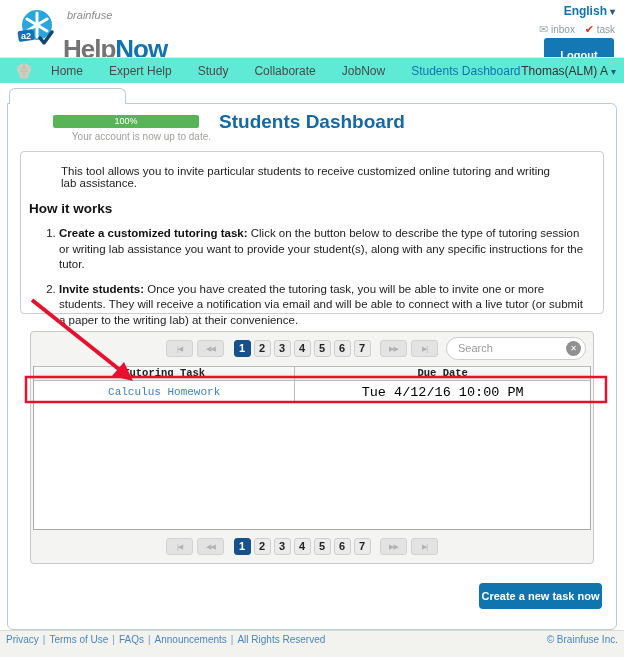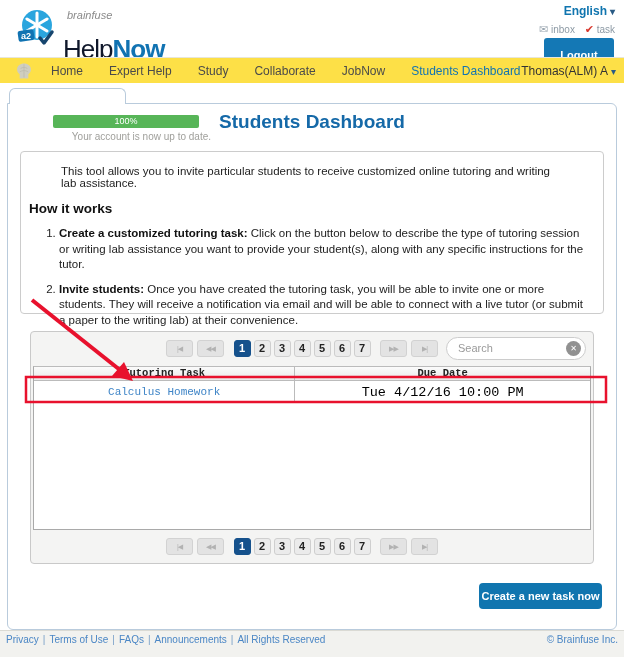--- a/index.html
+++ b/index.html
@@ -7,34 +7,34 @@
   body {
     font-family: "Liberation Sans", sans-serif;
     background:#ffffff; color:#222; overflow:hidden; position:relative;
   }
   
   .topbar { position:absolute; left:0; top:0; width:624px; height:57px; background:#fff; }
   .logo { position:absolute; left:16px; top:7px; display:flex; align-items:flex-start; cursor:pointer; }
   .wordmark { margin-left:5px; line-height:1; }
   .brand-top { font-style:italic; color:#8a8a8a; font-size:11px; margin:3px 0 15px 4px; }
   .brand-main { font-size:26px; letter-spacing:-1px; }
-  .brand-help { color:#0f172a; font-weight:400; }
+  .brand-help { color:#737373; font-weight:700; }
   .brand-now { color:#1173b2; font-weight:bold; }
   .lang { position:absolute; right:9px; top:4px; font-size:12px; font-weight:bold; color:#1075af; cursor:pointer; }
   .lang .caret, .user .caret { font-size:10px; color:#2a5b85; margin-left:3px; }
   .quickrow { position:absolute; right:9px; top:23px; font-size:10px; color:#8d9aa5; }
   .quickrow .env { color:#9aa6b0; font-size:11px; }
   .quickrow .chk { color:#d8372c; font-size:11px; margin-left:7px; }
   .logout {
     position:absolute; right:10px; top:38px; width:70px; height:33px;
     background:#1478b5; color:#fff; border:none; border-radius:3px;
     font-family:inherit; font-size:11px; font-weight:bold; cursor:pointer; line-height:16px;
   }
   
-  .navbar { position:absolute; left:0; top:57px; width:624px; height:26px; background:#fde047; border-top:1px solid #e7e6da; }
+  .navbar { position:absolute; left:0; top:57px; width:624px; height:26px; background:#5eead4; border-top:1px solid #e7e6da; }
   .brain { position:absolute; left:14px; top:3px; width:20px; height:20px; }
   .nav-items { position:absolute; left:38px; top:0; height:26px; display:flex; align-items:center; }
   .nav-item { font-size:12px; color:#4a4a4a; padding:0 13px; cursor:pointer; white-space:nowrap; }
   .nav-item.active { color:#1173b2; }
   .user { position:absolute; right:8px; top:6px; font-size:12px; color:#333; cursor:pointer; }
   
   .tab-ghost {
     position:absolute; left:9px; top:88px; width:117px; height:16px;
     background:#fff; border:1px solid #b9cbdc; border-bottom:none;
     border-radius:6px 6px 0 0; z-index:2; cursor:pointer;

